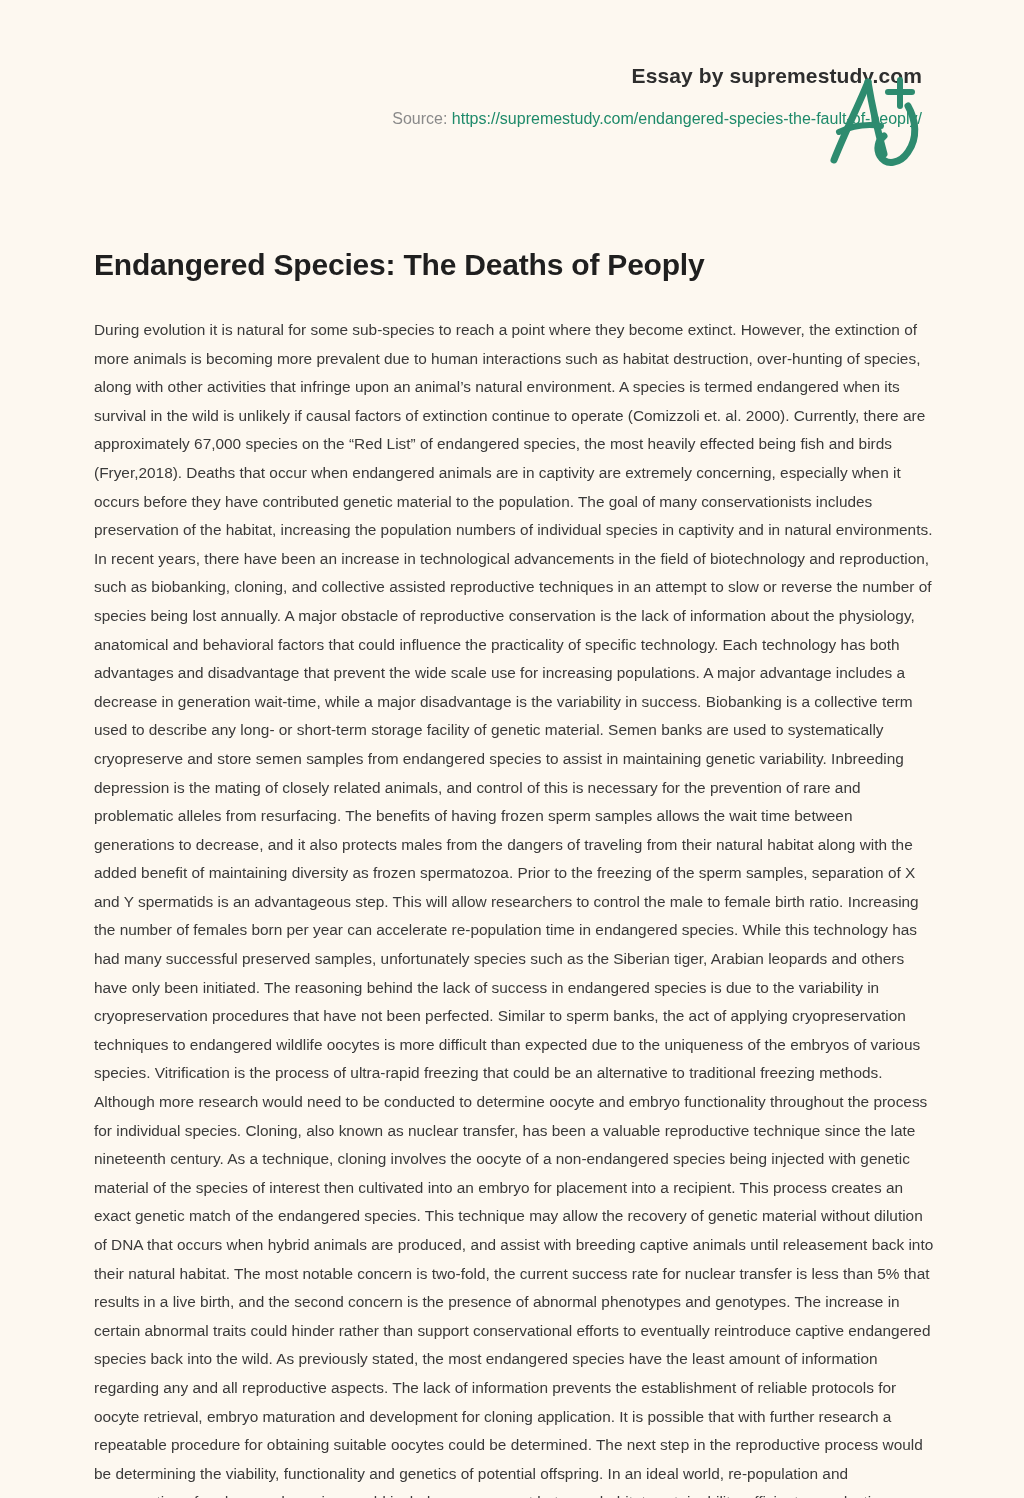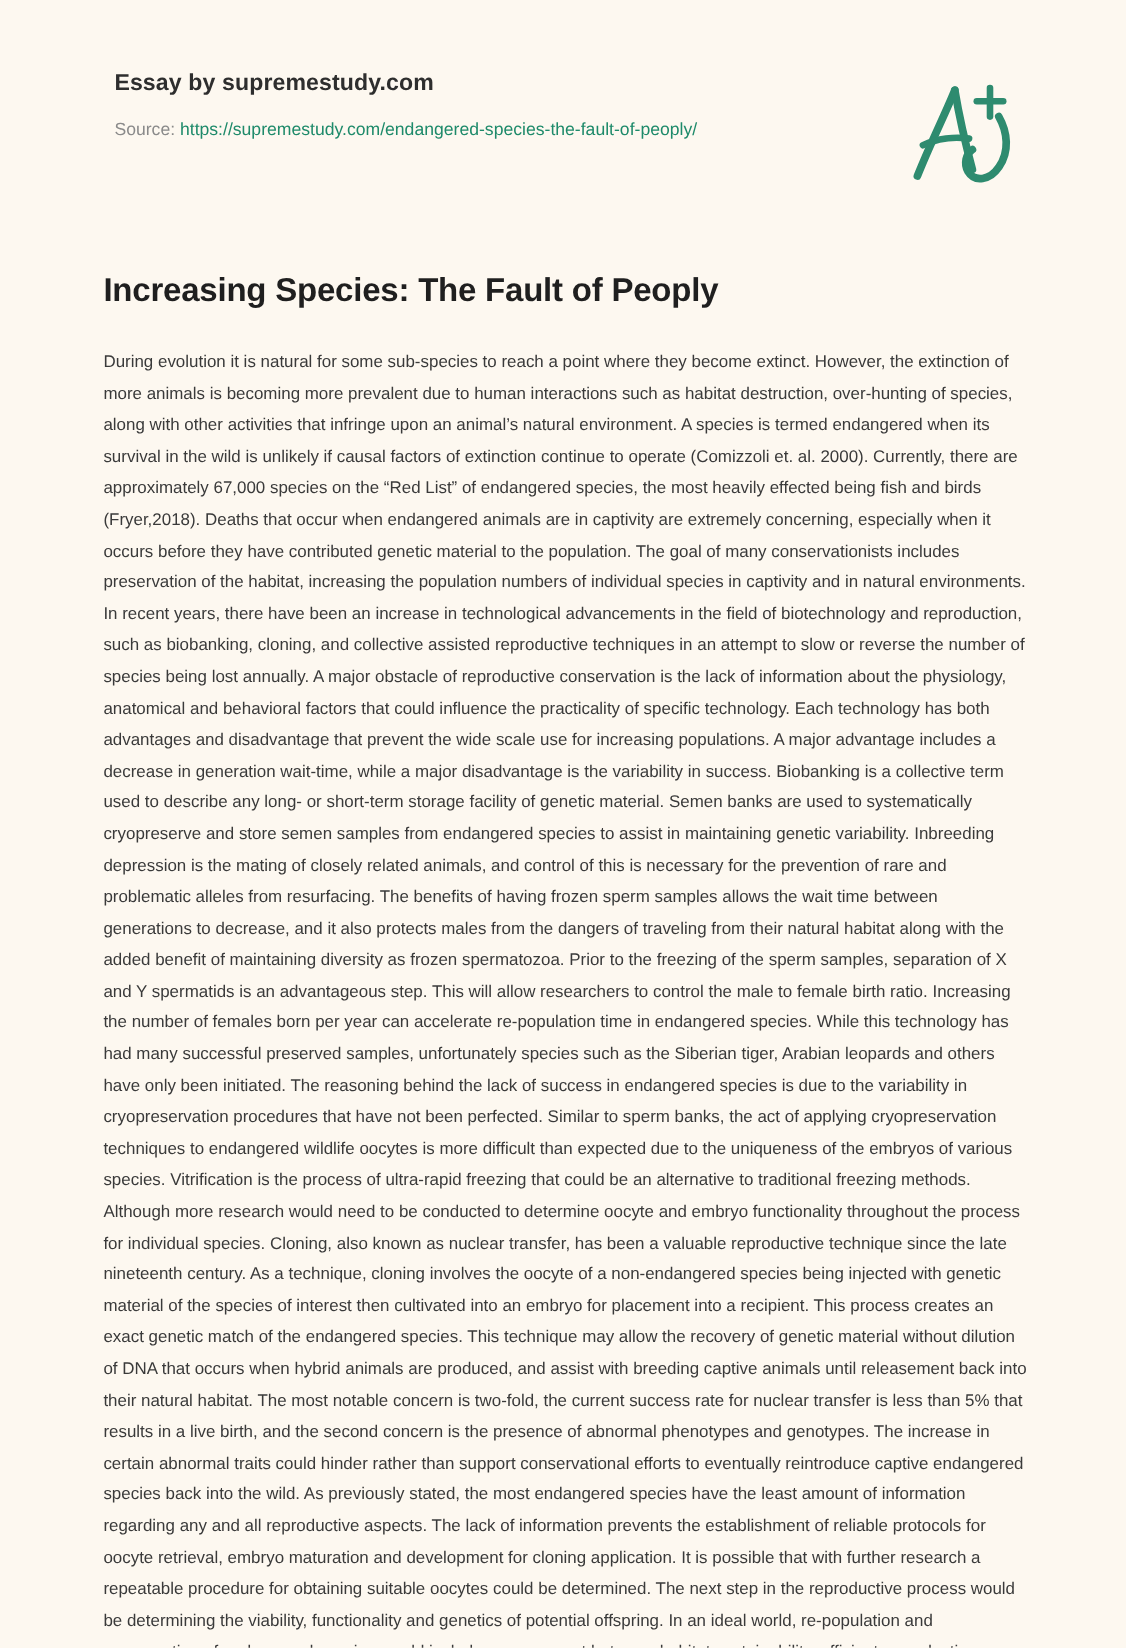--- a/index.html
+++ b/index.html
@@ -16,23 +16,24 @@
     overflow: hidden;
   }
   .page {
     position: relative;
     width: 1024px;
     height: 1498px;
     box-sizing: border-box;
   }
   .header {
     position: absolute;
-    left: 104px;
+    left: 86px;
     top: 62px;
     width: 836px;
+    text-align: right;
   }
   .brand-title {
     font-size: 21px;
     font-weight: bold;
     color: #2e2e2e;
     letter-spacing: 0.1px;
     margin: 0;
     line-height: 1.3;
   }
   .source-line {
@@ -104,17 +105,17 @@
         <path d="M56 14 C48 34, 34 62, 22 92" stroke-width="7"></path>
         <path d="M56 14 C60 38, 66 64, 72 86" stroke-width="7"></path>
         <path d="M27 64 C40 58, 56 56, 69 58" stroke-width="6"></path>
         <path d="M76 24 L100 24" stroke-width="6"></path>
         <path d="M88 12 L88 38" stroke-width="6"></path>
         <path d="M96 38 C104 52, 106 70, 96 84 C88 96, 74 98, 68 88 C64 81, 66 72, 72 68" stroke-width="7"></path>
       </g>
     </svg>
   </div>
 
-  <h2 class="doc-title">Increasing Species: The Fault of Peoply</h2>
+  <h2 class="doc-title">Endangered Species: The Deaths of Peoply</h2>
 
   <p class="body-text">During evolution it is natural for some sub-species to reach a point where they become extinct. However, the extinction of more animals is becoming more prevalent due to human interactions such as habitat destruction, over-hunting of species, along with other activities that infringe upon an animal’s natural environment. A species is termed endangered when its survival in the wild is unlikely if causal factors of extinction continue to operate (Comizzoli et. al. 2000). Currently, there are approximately 67,000 species on the “Red List” of endangered species, the most heavily effected being fish and birds (Fryer,2018). Deaths that occur when endangered animals are in captivity are extremely concerning, especially when it occurs before they have contributed genetic material to the population. The goal of many conservationists includes preservation of the habitat, increasing the population numbers of individual species in captivity and in natural environments. In recent years, there have been an increase in technological advancements in the field of biotechnology and reproduction, such as biobanking, cloning, and collective assisted reproductive techniques in an attempt to slow or reverse the number of species being lost annually. A major obstacle of reproductive conservation is the lack of information about the physiology, anatomical and behavioral factors that could influence the practicality of specific technology. Each technology has both advantages and disadvantage that prevent the wide scale use for increasing populations. A major advantage includes a decrease in generation wait-time, while a major disadvantage is the variability in success. Biobanking is a collective term used to describe any long- or short-term storage facility of genetic material. Semen banks are used to systematically cryopreserve and store semen samples from endangered species to assist in maintaining genetic variability. Inbreeding depression is the mating of closely related animals, and control of this is necessary for the prevention of rare and problematic alleles from resurfacing. The benefits of having frozen sperm samples allows the wait time between generations to decrease, and it also protects males from the dangers of traveling from their natural habitat along with the added benefit of maintaining diversity as frozen spermatozoa. Prior to the freezing of the sperm samples, separation of X and Y spermatids is an advantageous step. This will allow researchers to control the male to female birth ratio. Increasing the number of females born per year can accelerate re-population time in endangered species. While this technology has had many successful preserved samples, unfortunately species such as the Siberian tiger, Arabian leopards and others have only been initiated. The reasoning behind the lack of success in endangered species is due to the variability in cryopreservation procedures that have not been perfected. Similar to sperm banks, the act of applying cryopreservation techniques to endangered wildlife oocytes is more difficult than expected due to the uniqueness of the embryos of various species. Vitrification is the process of ultra-rapid freezing that could be an alternative to traditional freezing methods. Although more research would need to be conducted to determine oocyte and embryo functionality throughout the process for individual species. Cloning, also known as nuclear transfer, has been a valuable reproductive technique since the late nineteenth century. As a technique, cloning involves the oocyte of a non-endangered species being injected with genetic material of the species of interest then cultivated into an embryo for placement into a recipient. This process creates an exact genetic match of the endangered species. This technique may allow the recovery of genetic material without dilution of DNA that occurs when hybrid animals are produced, and assist with breeding captive animals until releasement back into their natural habitat. The most notable concern is two-fold, the current success rate for nuclear transfer is less than 5% that results in a live birth, and the second concern is the presence of abnormal phenotypes and genotypes. The increase in certain abnormal traits could hinder rather than support conservational efforts to eventually reintroduce captive endangered species back into the wild. As previously stated, the most endangered species have the least amount of information regarding any and all reproductive aspects. The lack of information prevents the establishment of reliable protocols for oocyte retrieval, embryo maturation and development for cloning application. It is possible that with further research a repeatable procedure for obtaining suitable oocytes could be determined. The next step in the reproductive process would be determining the viability, functionality and genetics of potential offspring. In an ideal world, re-population and conservation of endangered species would include management between habitat sustainability, efficient reproductive programs and educational information about the importance of all species for proper maintenance of ecosystems. To incorporate any, if not all of these technologies, more research should be conducted on a species-specific basis. The idea that all species genetic diversity can be preserved, should be reevaluated to allow more possible solutions for this crisis. The desire to establish captive populations and introducing variable DNA as needed to maintain diversity could play a major role in protecting the health and adaptability of whole populations long term.</p>
 
 </div>
 
 </body></html>

